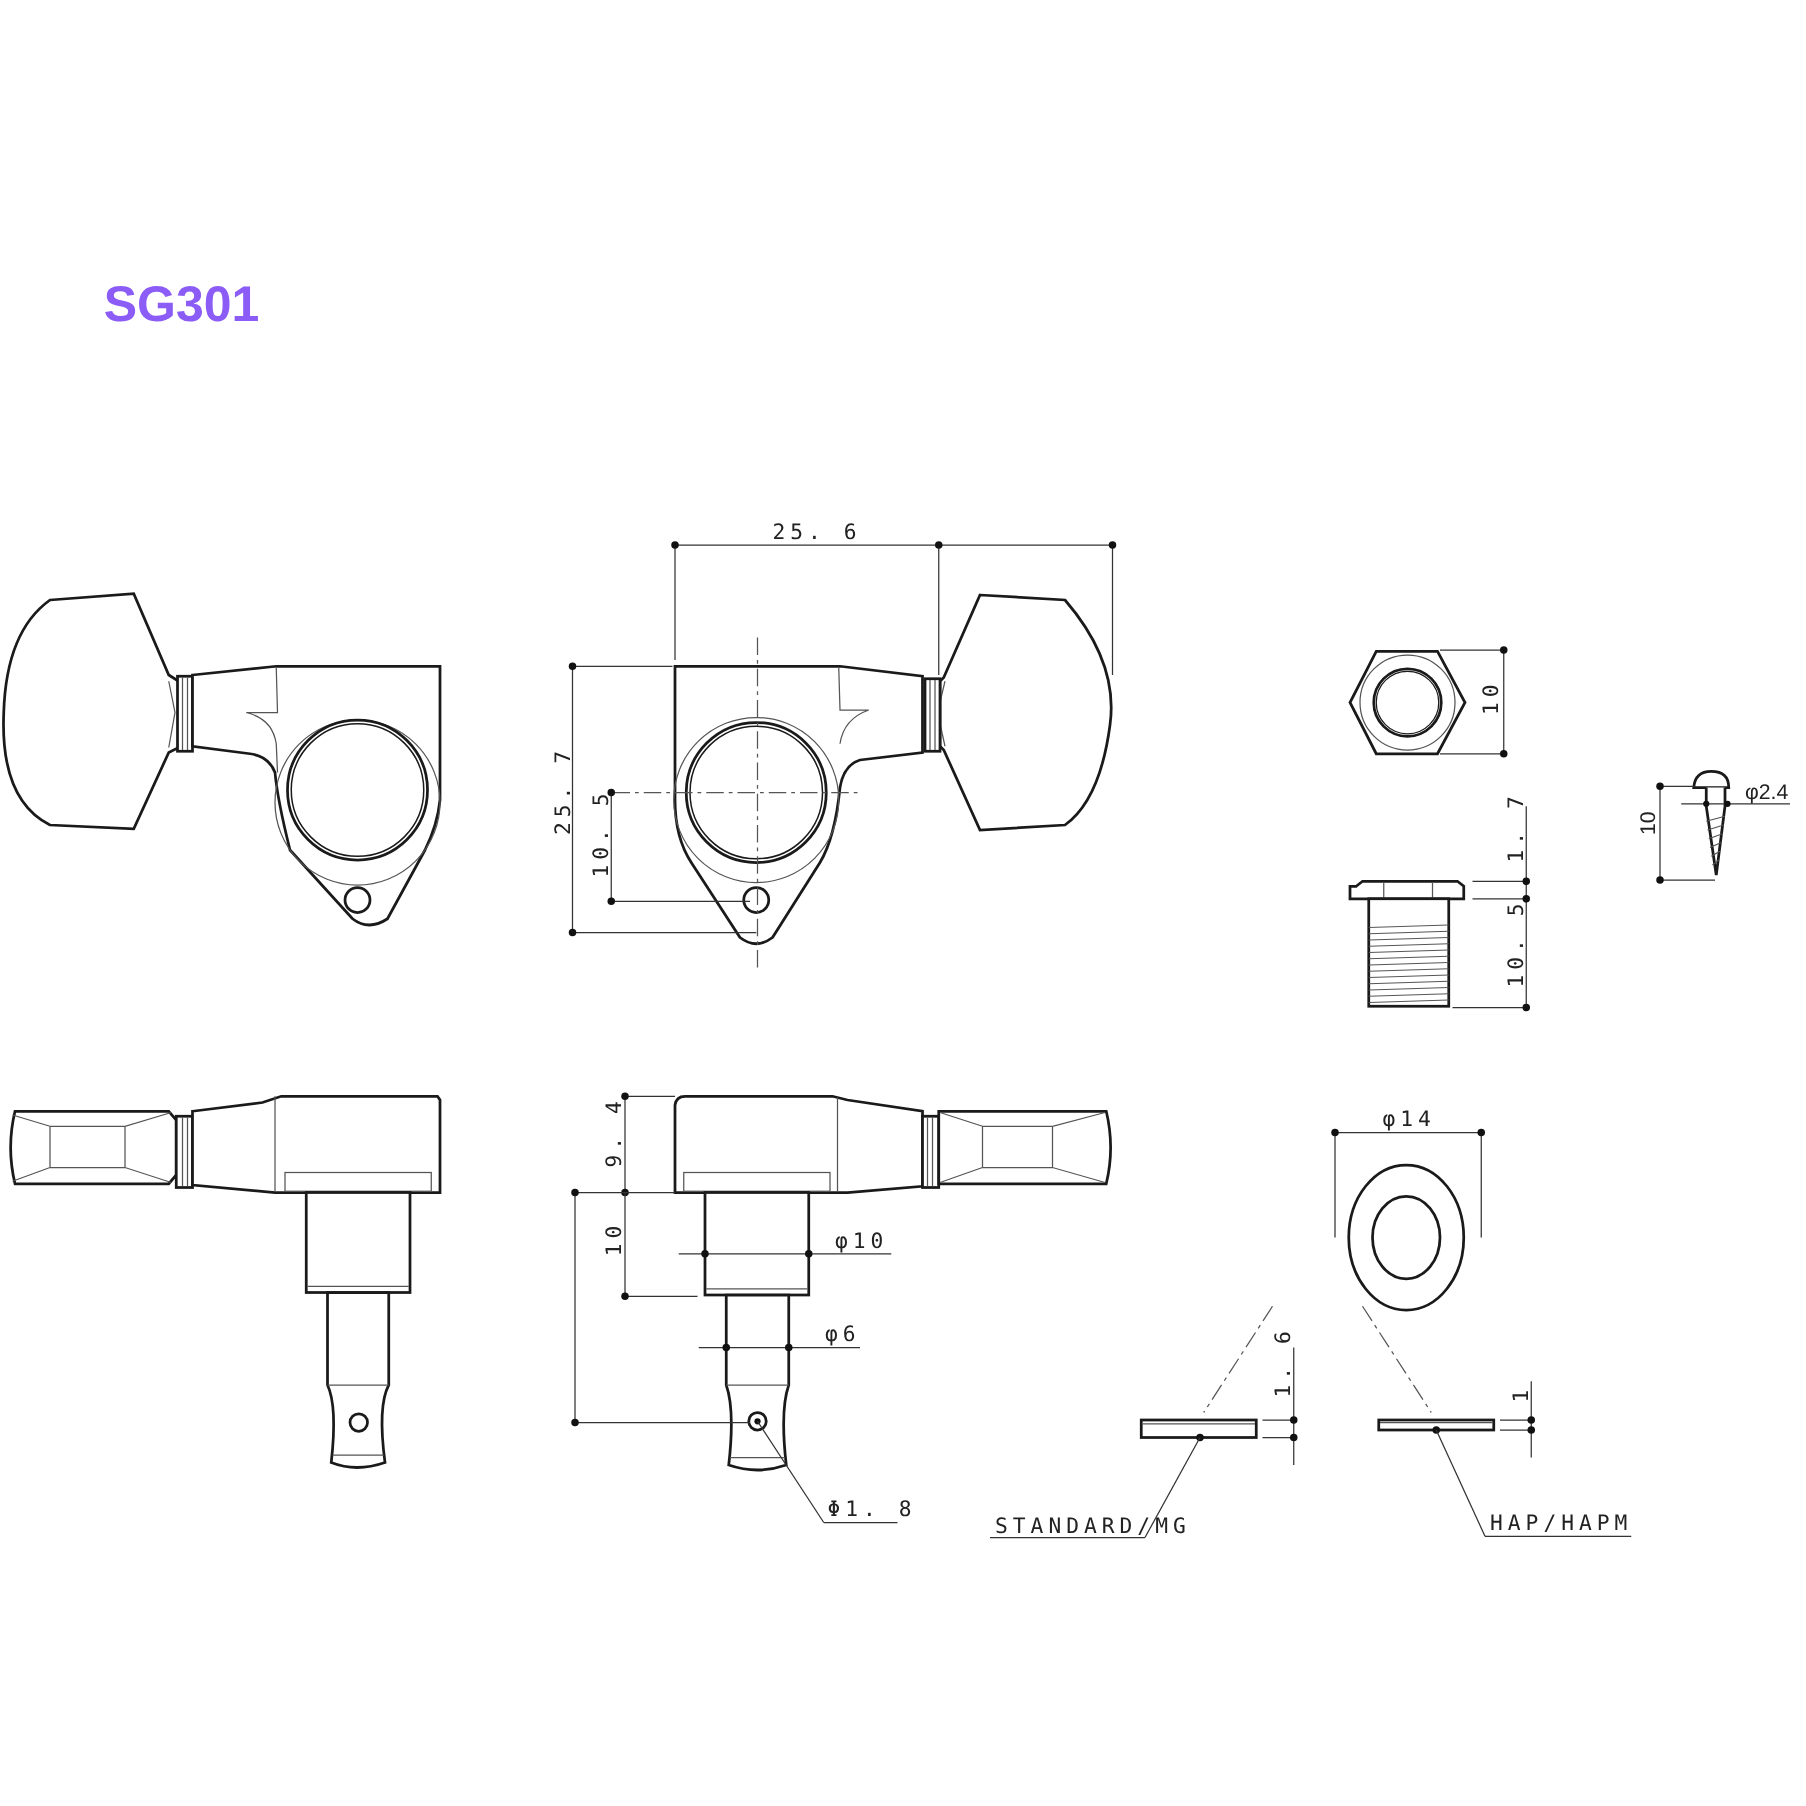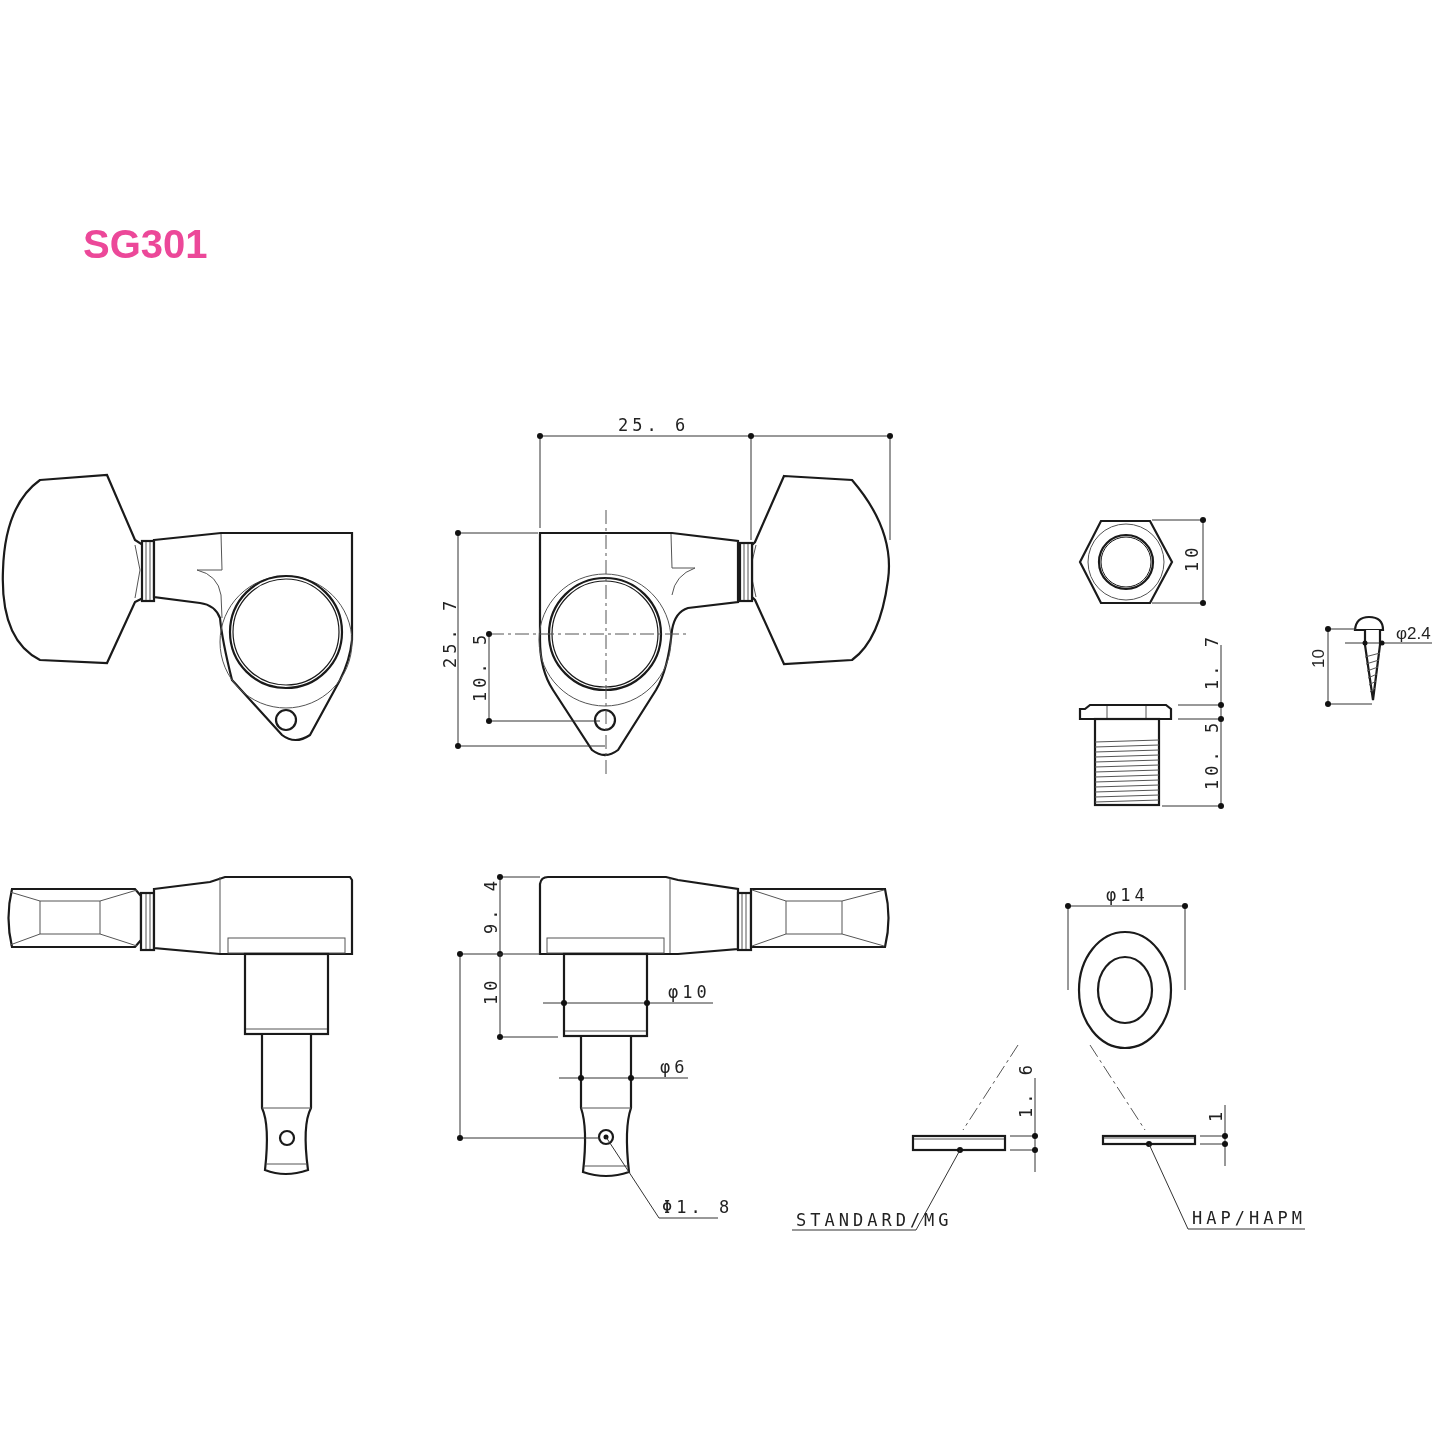--- a/index.html
+++ b/index.html
@@ -1,17 +1,17 @@
 <!DOCTYPE html>
 <html><head>
 <meta charset="utf-8">
 <style>
   html,body{margin:0;padding:0;background:#ffffff;}
   body{width:1445px;height:1445px;overflow:hidden;position:relative;font-family:"Liberation Sans",sans-serif;}
-  #title{position:absolute;left:83px;top:222px;font-family:"Liberation Sans",sans-serif;font-weight:bold;font-size:40px;color:#ec4899;letter-spacing:0px;}
+  #title{position:absolute;left:83px;top:222px;font-family:"Liberation Sans",sans-serif;font-weight:bold;font-size:40px;color:#8b5cf6;letter-spacing:0px;}
   svg{position:absolute;left:0;top:0;}
   .o{fill:#fff;stroke:#1a1a1a;stroke-width:2.2;}
   .on{fill:none;stroke:#1a1a1a;stroke-width:2.2;}
   .t{fill:none;stroke:#555;stroke-width:1;}
   .d{fill:none;stroke:#333;stroke-width:1;}
   .cl{fill:none;stroke:#555;stroke-width:1;stroke-dasharray:14 4 3 4;}
   .dot{fill:#111;}
   .lbl{font-family:"DejaVu Sans Mono","Liberation Mono",monospace;font-size:17px;fill:#222;letter-spacing:4px;}
   .lbl2{font-family:"Liberation Sans",sans-serif;font-size:17px;fill:#222;}
 </style>

